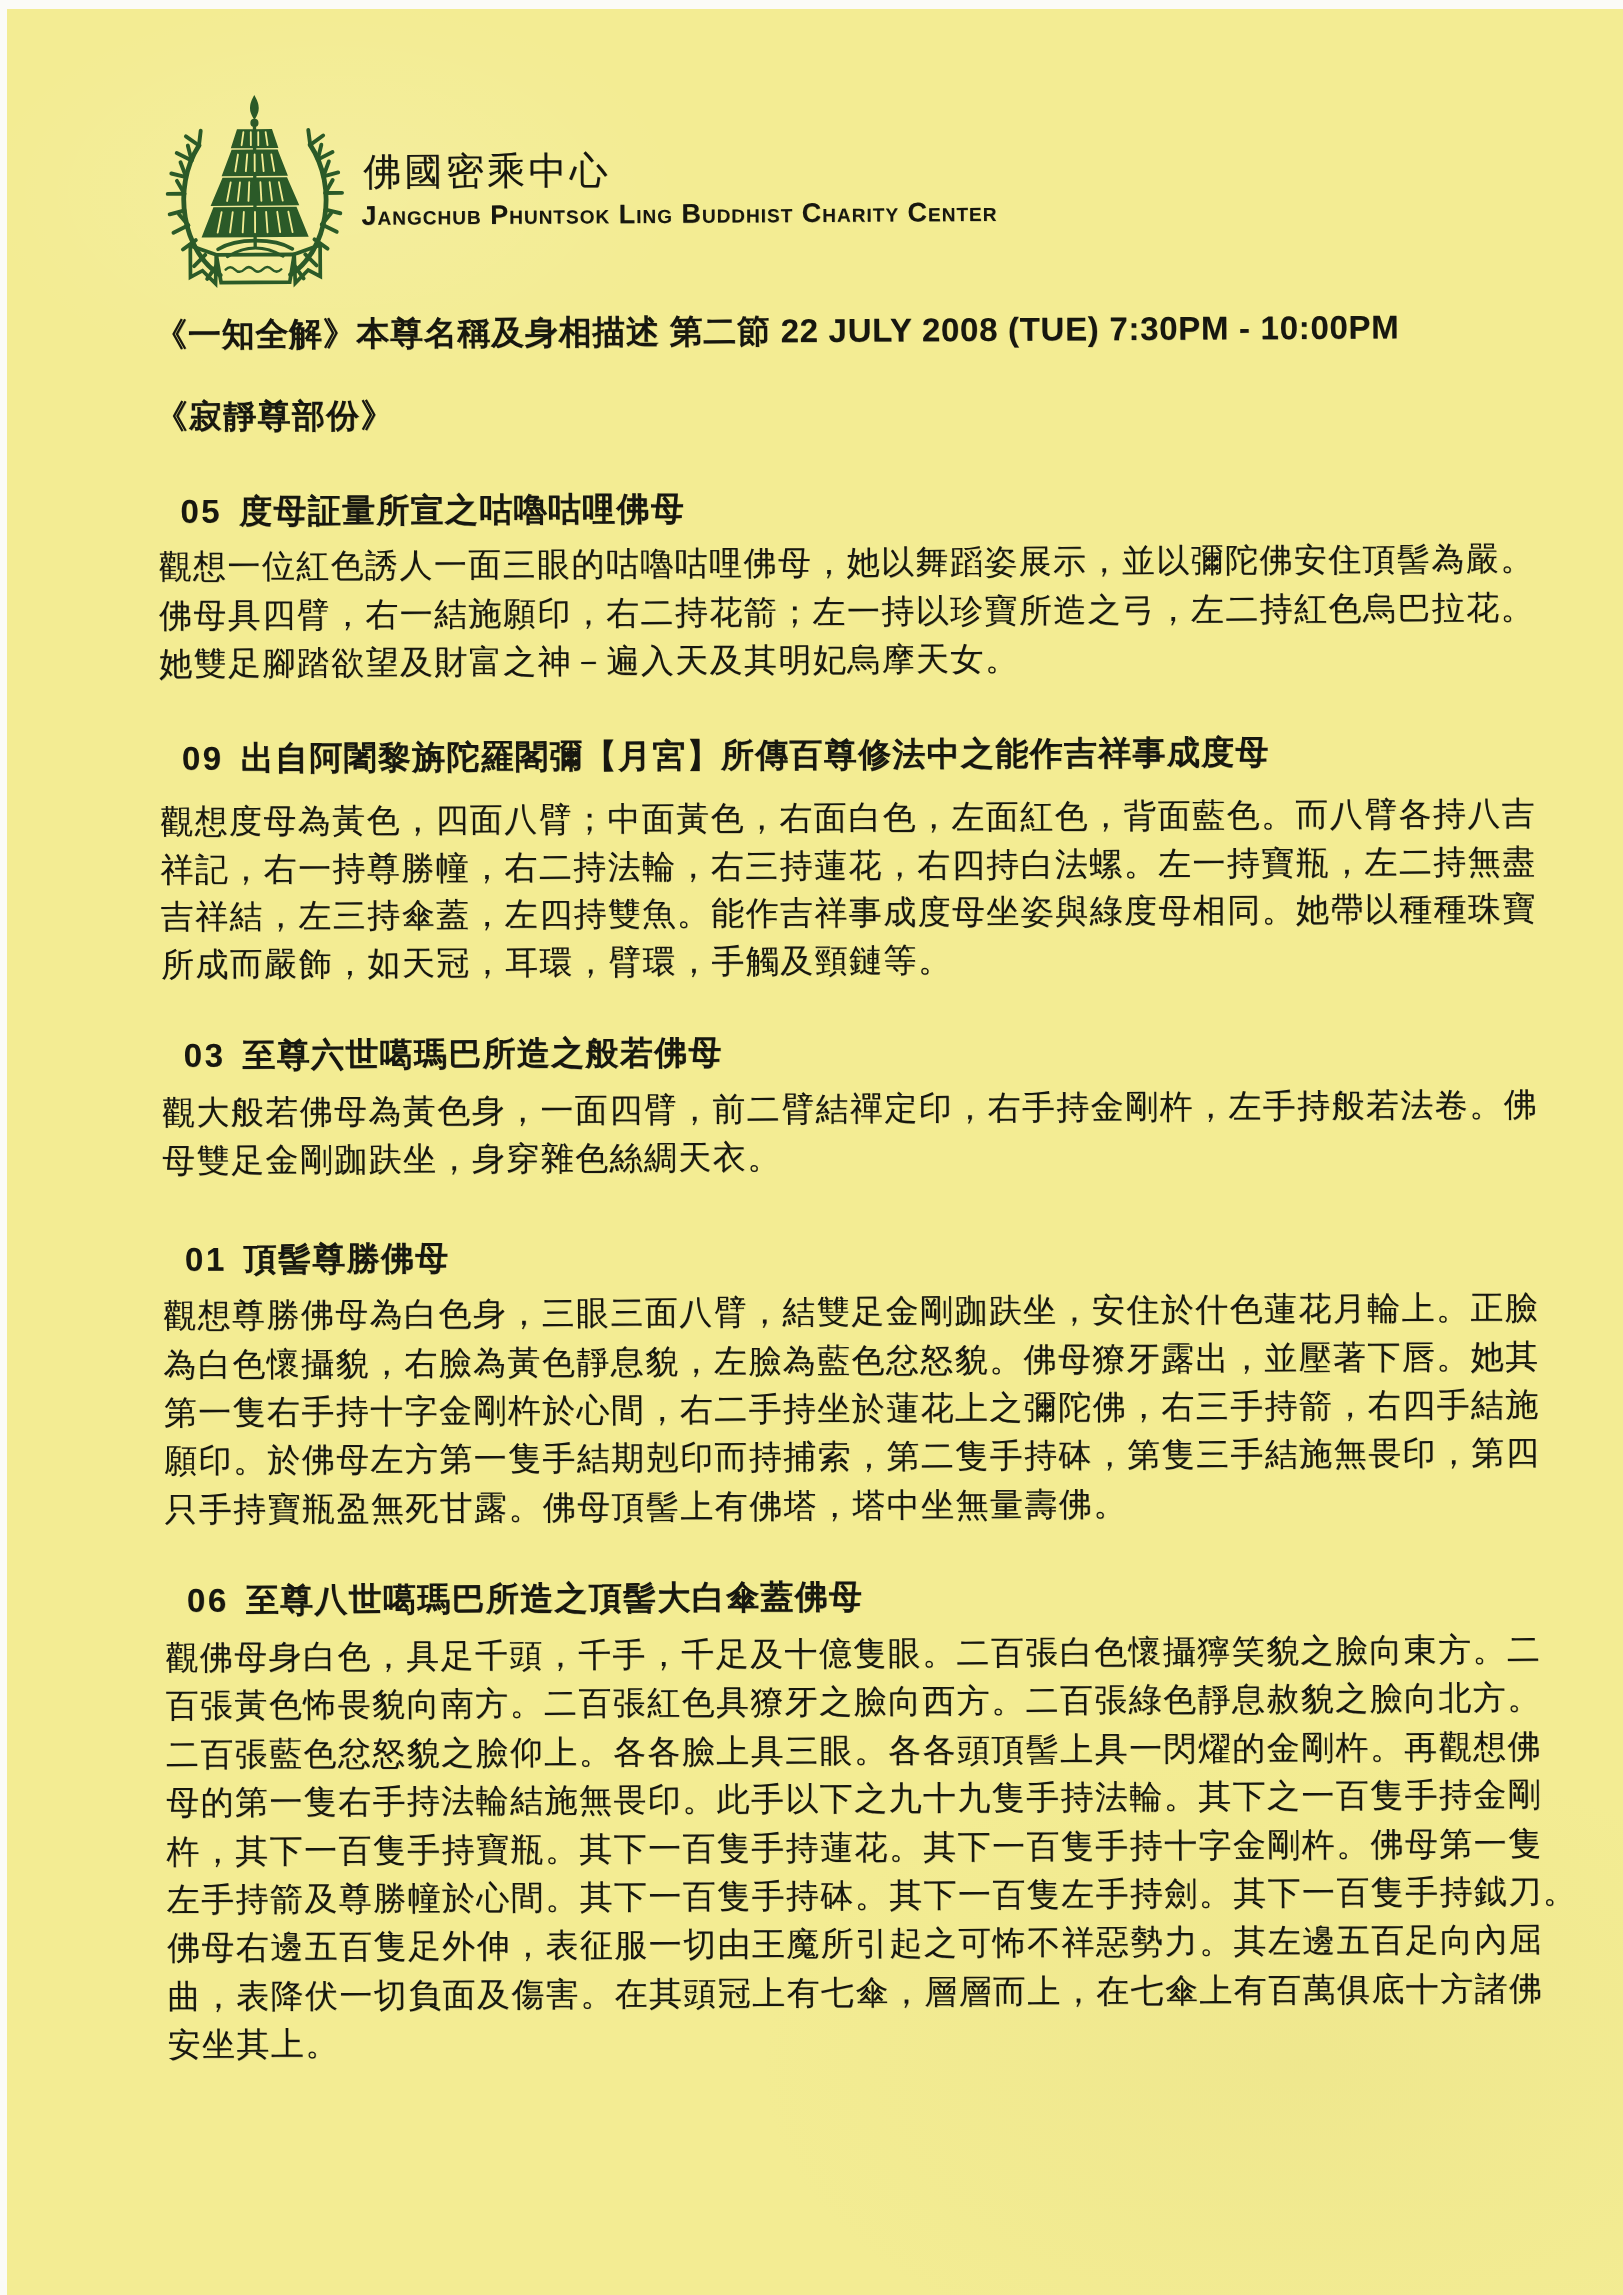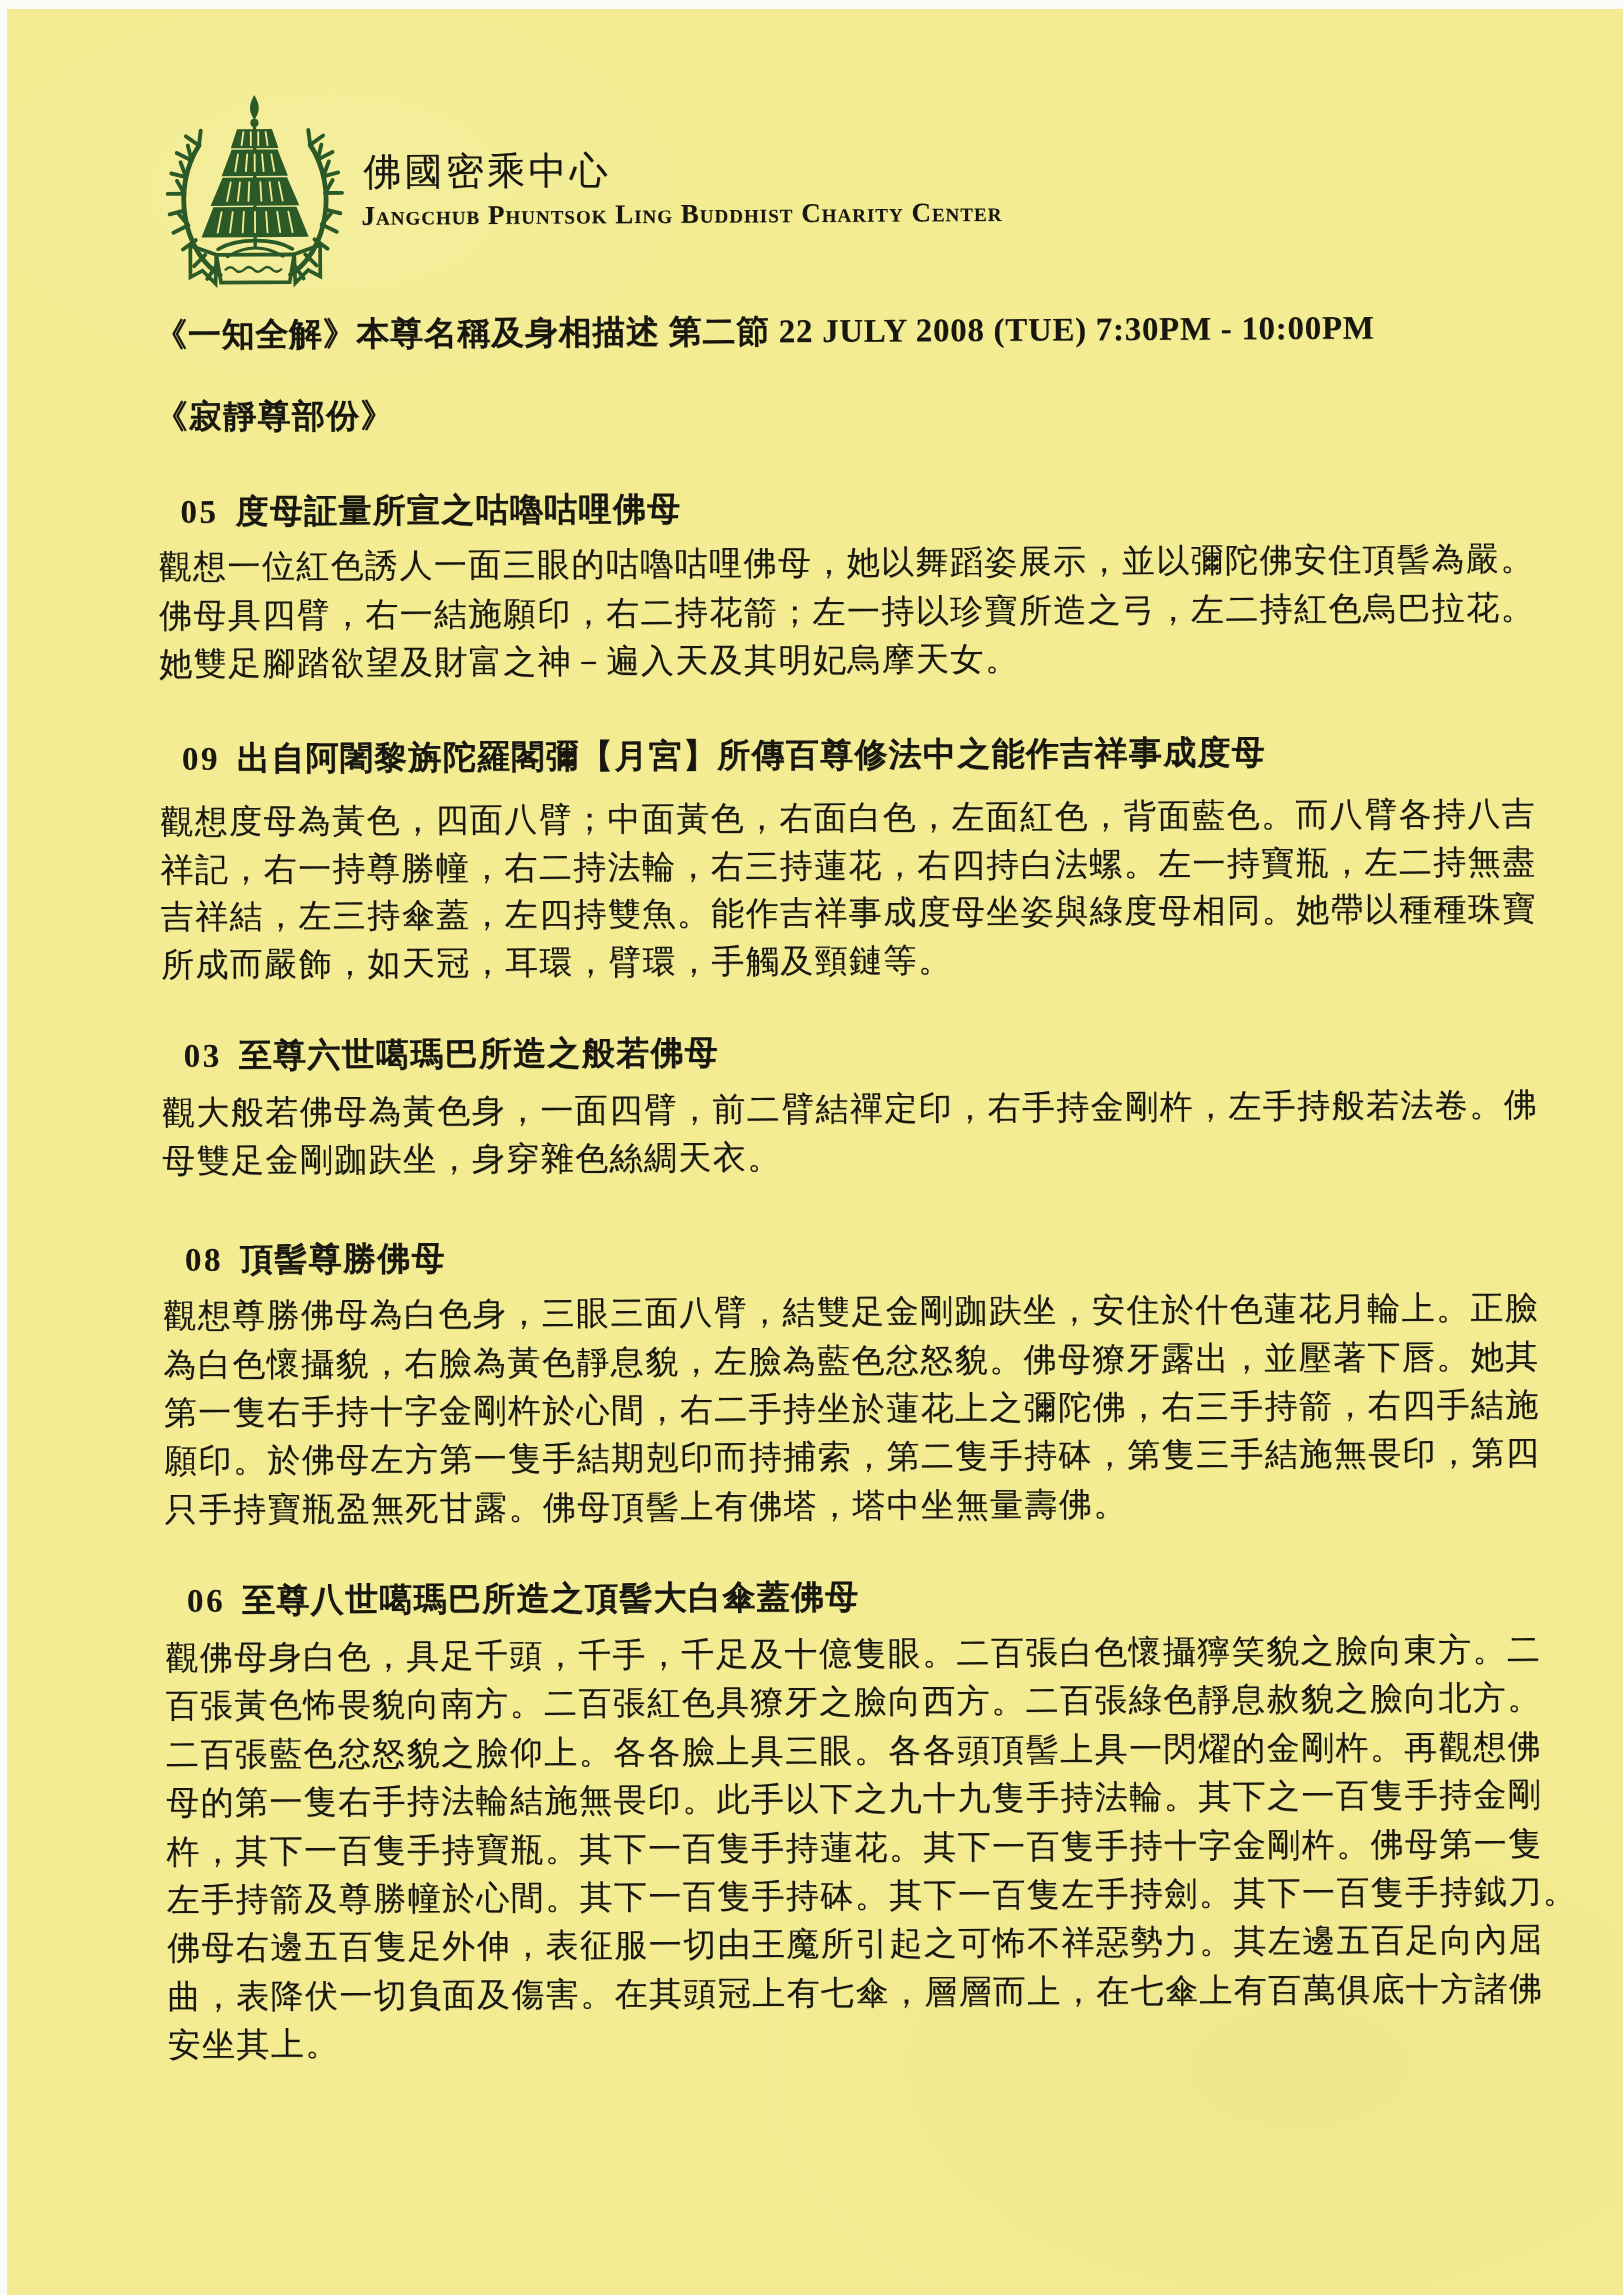--- a/index.html
+++ b/index.html
@@ -1,17 +1,17 @@
 <!DOCTYPE html>
 <html style="font-size:10.5px"><head>
 <meta charset="utf-8">
 <style>
   html,body{margin:0;padding:0;background:#f6f5ef;}
   .page{position:relative;width:1623px;height:2295px;overflow:hidden;background:#fbfbf7;
-        font-family:Liberation Serif, serif;}
+        font-family:Liberation Sans, sans-serif;}
   .paper{position:absolute;left:6.5px;top:9.2px;width:1617px;height:2286px;
          background:#f3ec93;
          background-image:
            radial-gradient(ellipse 589px 327px at 20% 8%, rgba(255,255,255,0.10), rgba(255,255,255,0) 60%),
            radial-gradient(ellipse 785px 458px at 80% 90%, rgba(190,175,80,0.08), rgba(190,175,80,0) 70%);}
   .rot{position:absolute;left:0;top:0;width:100%;height:100%;
        transform:rotate(-0.35deg);transform-origin:812px 1113px;}
   .ink{color:#17170f;text-shadow:0.4px 0.4px 0.6px rgba(23,23,15,0.28);}
   .logo{position:absolute;left:165px;top:88px;width:191px;height:204px;}
   .org-zh{position:absolute;left:369px;top:144px;font-size:38px;font-weight:500;
@@ -147,21 +147,21 @@
     <div class="body-line ink" style="top:891px">吉祥結，左三持傘蓋，左四持雙魚。能作吉祥事成度母坐姿與綠度母相同。她帶以種種珠寶</div>
     <div class="body-line ink" style="top:939px">所成而嚴飾，如天冠，耳環，臂環，手觸及頸鏈等。</div>
 
     <div class="sec-heading ink" style="top:1030px">
       <span class="sec-num">03</span><span class="sec-title">至尊六世噶瑪巴所造之般若佛母</span>
     </div>
     <div class="body-line ink" style="top:1087px">觀大般若佛母為黃色身，一面四臂，前二臂結禪定印，右手持金剛杵，左手持般若法卷。佛</div>
     <div class="body-line ink" style="top:1135px">母雙足金剛跏趺坐，身穿雜色絲綢天衣。</div>
 
     <div class="sec-heading ink" style="top:1234px">
-      <span class="sec-num">08</span><span class="sec-title">頂髻尊勝佛母</span>
+      <span class="sec-num">01</span><span class="sec-title">頂髻尊勝佛母</span>
     </div>
     <div class="body-line ink" style="top:1290px">觀想尊勝佛母為白色身，三眼三面八臂，結雙足金剛跏趺坐，安住於什色蓮花月輪上。正臉</div>
     <div class="body-line ink" style="top:1339px">為白色懷攝貌，右臉為黃色靜息貌，左臉為藍色忿怒貌。佛母獠牙露出，並壓著下唇。她其</div>
     <div class="body-line ink" style="top:1387px">第一隻右手持十字金剛杵於心間，右二手持坐於蓮花上之彌陀佛，右三手持箭，右四手結施</div>
     <div class="body-line ink" style="top:1435px">願印。於佛母左方第一隻手結期剋印而持捕索，第二隻手持砵，第隻三手結施無畏印，第四</div>
     <div class="body-line ink" style="top:1484px">只手持寶瓶盈無死甘露。佛母頂髻上有佛塔，塔中坐無量壽佛。</div>
 
     <div class="sec-heading ink" style="top:1575px">
       <span class="sec-num">06</span><span class="sec-title">至尊八世噶瑪巴所造之頂髻大白傘蓋佛母</span>
     </div>

